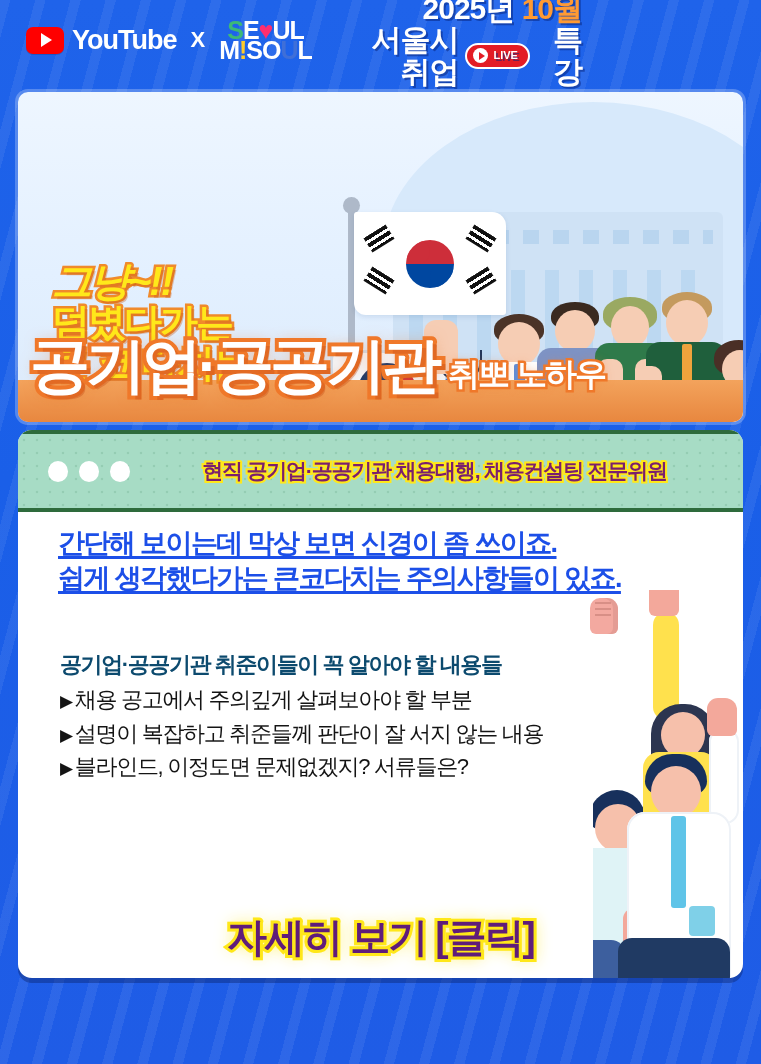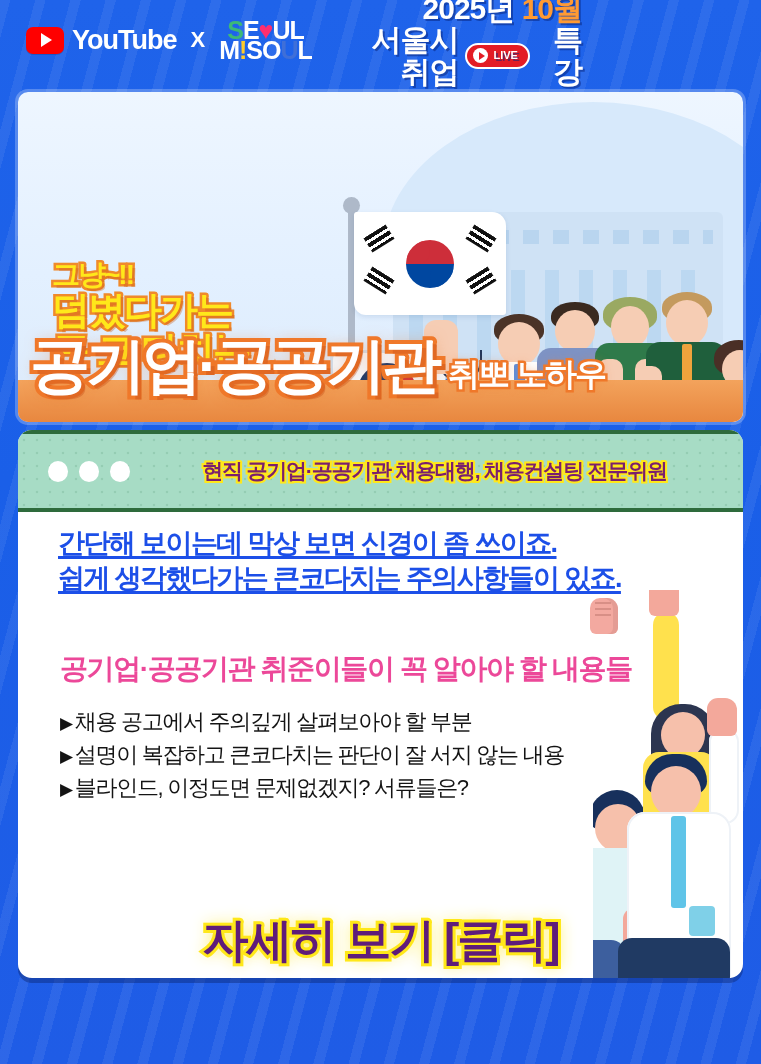--- a/index.html
+++ b/index.html
@@ -190,21 +190,21 @@
 
   
   .hero-head{
     position:absolute; left:34px; top:168px; z-index:6;
     font-weight:bold; letter-spacing:-2px; line-height:1.06;
     color:#ffe81a;
     -webkit-text-stroke:5px #f08a2b;
     paint-order:stroke fill;
     text-shadow:3px 3px 0 rgba(200,90,20,.35);
   }
-  .hh1{ font-size:28px; display:block; }
+  .hh1{ font-size:40px; display:block;font-style:italic; }
   .hh2{ font-size:38px; display:block; }
   .hh3{ font-size:38px; display:block; }
 
   
   .big-title{
     position:absolute; left:30px; top:336px; z-index:7;
     display:flex; align-items:flex-end; gap:10px;
   }
   .bt-main{
     font-size:60px; font-weight:bold; letter-spacing:-4px; line-height:1;
@@ -260,22 +260,22 @@
     background:#f3a9a0; border-radius:10px 11px 6px 6px;
     box-shadow:inset -5px 0 0 rgba(210,140,132,.45);
   }
   .fist-emoji:before{
     content:""; position:absolute; left:5px; top:4px; width:16px; height:2px;
     background:#d88f86; box-shadow:0 6px 0 #d88f86, 0 12px 0 #d88f86;
   }
 
   
   .bullets{ position:absolute; left:42px; top:218px; line-height:1.52; }
-  .bl-title{ display:block; font-size:28px; font-weight:bold; color:#ec4899;
-             letter-spacing:-1.4px; margin-bottom:14px; }
+  .bl-title{ display:block; font-size:22px; font-weight:bold; color:#0c4a6e;
+             letter-spacing:-1.4px; margin-bottom:2px; }
   .bl-item{ display:block; font-size:22px; color:#141414; letter-spacing:-1.3px; }
   .bl-item .arw{ color:#141414; font-size:17px; margin-right:3px; }
 
   
   .info{ position:absolute; left:40px; top:360px; width:600px; }
   .irow{ display:flex; align-items:flex-start; gap:16px; margin-bottom:11px; }
   .pill{
     flex:0 0 auto; width:84px; height:37px; background:#2f6ef0; border-radius:8px;
     color:#fff; font-size:23px; font-weight:bold; letter-spacing:-1px;
     display:flex; align-items:center; justify-content:center;
@@ -292,21 +292,21 @@
     width:0;height:0;border-left:9px solid #fff;
     border-top:6px solid transparent;border-bottom:6px solid transparent; margin-left:2px;
   }
   .ilink{ font-size:27px; font-weight:normal; color:#111; letter-spacing:-0.5px; }
 
   
   .cta{
     position:absolute; left:0; right:0; top:480px; text-align:center;
   }
   .cta-txt{
-    font-size:46px; font-weight:bold; letter-spacing:-2px; color:#5f1c7a;
+    font-size:40px; font-weight:bold; letter-spacing:-2px; color:#5f1c7a;
     -webkit-text-stroke:6px #ffe81a; paint-order:stroke fill;
     text-shadow:0 0 16px rgba(255,232,26,.95);
   }
 
   
   .cel{ position:absolute; }
   .cel .head{ position:absolute; border-radius:50%; background:#f6c0ab; }
   .cel .hair{ position:absolute; }
   .cel .body{ position:absolute; }
   .cel .arm{ position:absolute; border-radius:14px; }
@@ -469,21 +469,21 @@
 
     <div class="card-head">
       <span class="ch-l">간단해 보이는데 막상 보면 신경이 좀 쓰이죠.</span>
       <span class="ch-l">쉽게 생각했다가는 큰코다치는 주의사항들이 있죠.</span>
     </div>
     <span class="fist-emoji"></span>
 
     <div class="bullets">
       <span class="bl-title">공기업·공공기관 취준이들이 꼭 알아야 할 내용들</span>
       <span class="bl-item"><span class="arw">▶</span><span>채용 공고에서 주의깊게 살펴보아야 할 부분</span></span>
-      <span class="bl-item"><span class="arw">▶</span><span>설명이 복잡하고 큰코다치는 판단이 잘 서지 않는 내용</span></span>
+      <span class="bl-item"><span class="arw">▶</span><span>설명이 복잡하고 취준들께 판단이 잘 서지 않는 내용</span></span>
       <span class="bl-item"><span class="arw">▶</span><span>블라인드, 이정도면 문제없겠지? 서류들은?</span></span>
     </div>
 
 
     <div class="cta">
       <span class="cta-txt">자세히 보기 [클릭]</span>
     </div>
 
     <div id="cel-wrap">
       <div class="cel c-left">

